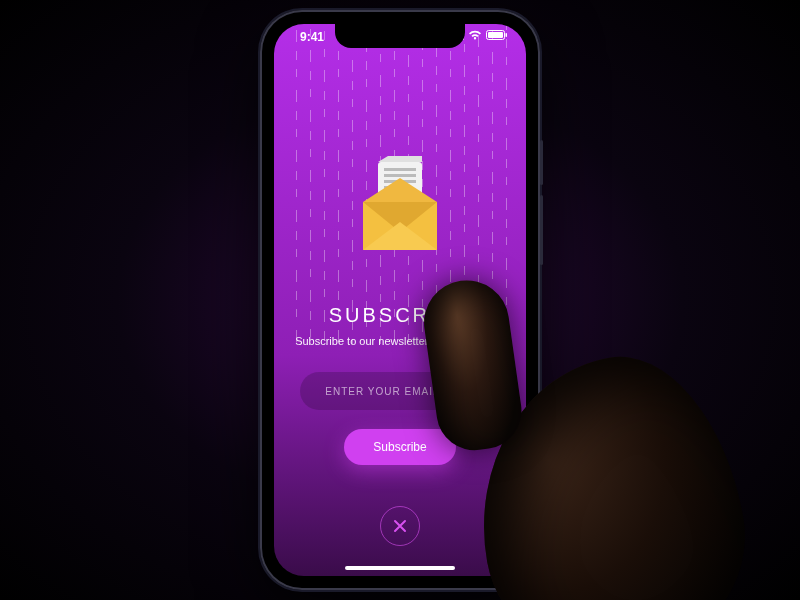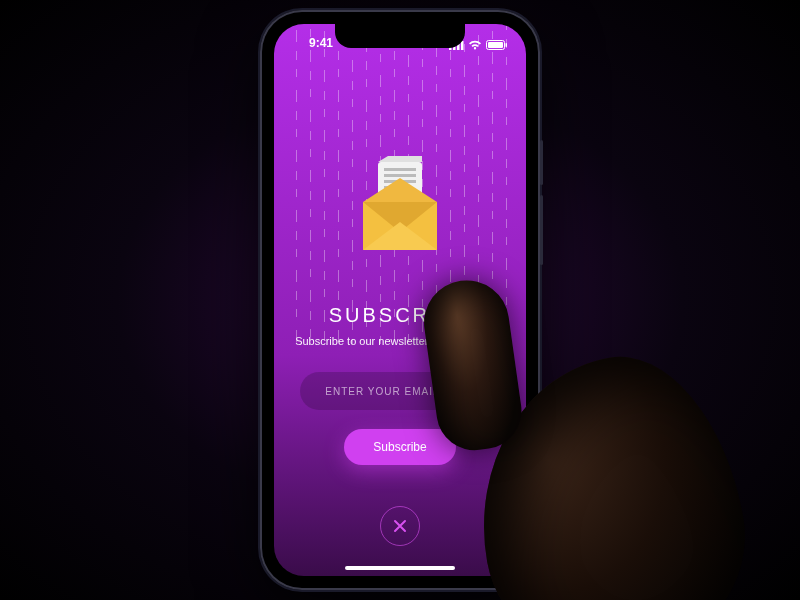--- a/index.html
+++ b/index.html
@@ -44,23 +44,23 @@
     .notch {
       position: absolute;
       top: 0; left: 50%; transform: translateX(-50%);
       width: 130px; height: 24px;
       background: #000;
       border-radius: 0 0 16px 16px;
       z-index: 10;
     }
 
     .status-bar {
-      position: absolute; top: 6px; left: 17px; right: 0;
+      position: absolute; top: 6px; left: 8px; right: 0;
       height: 20px;
-      display: flex; justify-content: space-between; align-items: flex-end;
+      display: flex; justify-content: space-between; align-items: flex-start;
       padding: 0 18px;
       font-size: 12px; font-weight: 600; color: #fff;
       z-index: 5;
     }
     .status-right { display:flex; gap:4px; align-items:center; }
     .sig, .wifi, .batt { display:inline-block; }
     .sig svg, .wifi svg, .batt svg { display:block; }
 
     .rain {
       position:absolute; top:0; left:0; right:0; height:320px;

